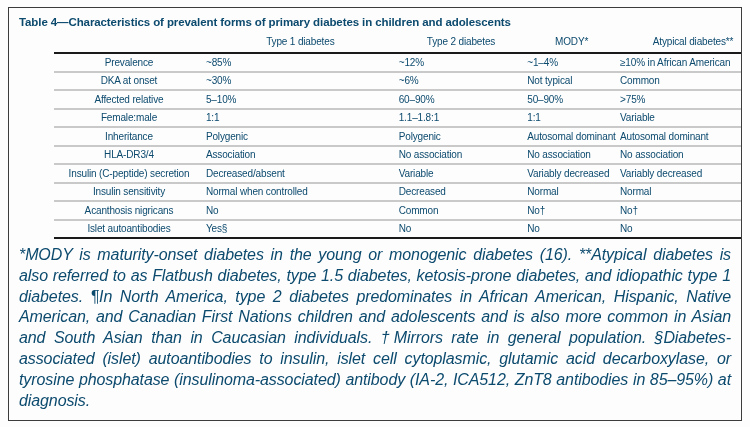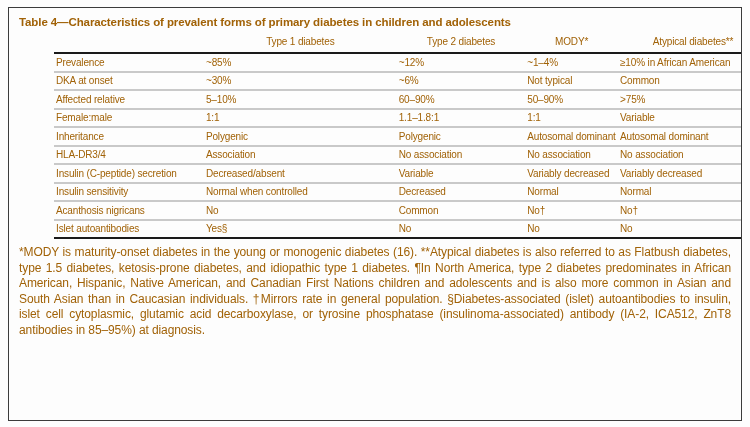--- a/index.html
+++ b/index.html
@@ -2,21 +2,21 @@
 <html style="--rule-dark: #1a1a1a; --rule-light: #c9c9c9; --text: #151515; --background: #fdfdfd;"><head>
 <meta charset="utf-8">
 <style>
   html, body { margin: 0; padding: 0; background: #ffffff; }
   .page {
     width: 750px; height: 427px;
     box-sizing: border-box;
     background: #fdfdfd;
     padding: 7px 8px 6px 8px;
     font-family: "Liberation Sans", sans-serif;
-    color: #a16207;
+    color: #0c4a6e;
   }
   .table-frame {
     box-sizing: border-box;
     width: 100%; height: 100%;
     border: 1px solid #3c3c3c;
     padding: 6px 9px 4px 9px;
     overflow: hidden;
   }
   .table-title {
     font-size: 11.5px;
@@ -44,21 +44,21 @@
     text-align: center;
     padding: 1px 2px 5px 2px;
     border-bottom: 2px solid var(--rule-dark, #1a1a1a);
     white-space: nowrap;
     overflow: hidden;
   }
   thead th:first-child { text-align: left; }
 
   tbody th {
     font-weight: normal;
-    text-align: left;
+    text-align: center;
     padding: 2.5px 2px;
     white-space: nowrap;
     overflow: hidden;
   }
   tbody td {
     text-align: left;
     padding: 2.5px 2px;
     white-space: nowrap;
     overflow: hidden;
   }
@@ -66,25 +66,26 @@
   tbody td:nth-child(4) { white-space: normal; line-height: 1.15; }
 
   tbody tr + tr th, tbody tr + tr td {
     border-top: 2px solid var(--rule-light, #c9c9c9);
   }
   tbody tr:last-child th, tbody tr:last-child td {
     border-bottom: 2px solid var(--rule-dark, #1a1a1a);
   }
 
   .footnote {
-    font-size: 12px;
+    font-size: 16px;
     letter-spacing: -0.1px;
     line-height: 1.3;
     text-align: justify;
     padding: 6px 1px 0 1px;
+    font-style: italic;
   }
 </style>
 </head>
 <body>
 
 <div class="page">
   <div class="table-frame">
     <div class="table-title">Table 4—Characteristics of prevalent forms of primary diabetes in children and adolescents</div>
 
     <table class="main">

